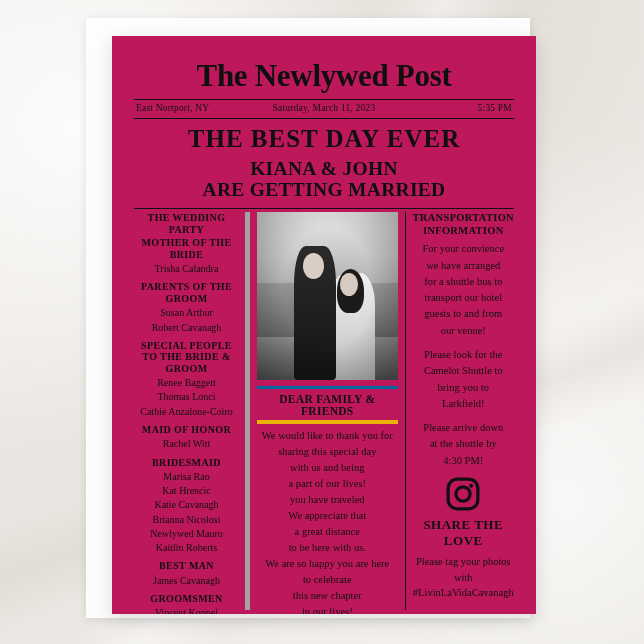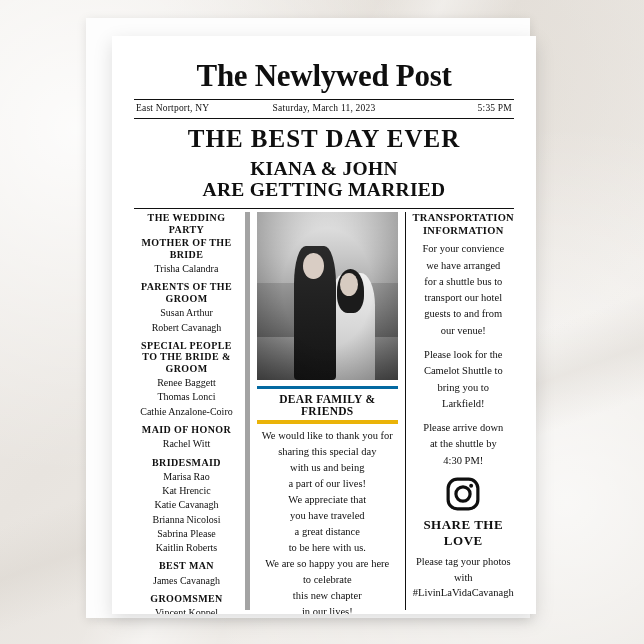--- a/index.html
+++ b/index.html
@@ -43,21 +43,21 @@
     background: #fdfdfd;
     box-shadow: 0 2px 10px rgba(0,0,0,0.10);
   }
 
   .card {
     position: absolute;
     left: 112px;
     top: 36px;
     width: 424px;
     height: 578px;
-    background: #ffffff;
+    background: #be185d;
     box-shadow: 0 6px 18px rgba(0,0,0,0.13);
     color: #0f0f0f;
     overflow: hidden;
   }
 
   .inner {
     position: absolute;
     left: 22px;
     top: 24px;
     right: 22px;
@@ -303,21 +303,21 @@
         <div class="names">
           <span class="name-line">Rachel Witt</span>
         </div>
 
         <div class="sec-title">BRIDESMAID</div>
         <div class="names">
           <span class="name-line">Marisa Rao</span>
           <span class="name-line">Kat Hrencic</span>
           <span class="name-line">Katie Cavanagh</span>
           <span class="name-line">Brianna Nicolosi</span>
-          <span class="name-line">Sabrina Please</span>
+          <span class="name-line">Newlywed Mauro</span>
           <span class="name-line">Kaitlin Roberts</span>
         </div>
 
         <div class="sec-title">BEST MAN</div>
         <div class="names">
           <span class="name-line">James Cavanagh</span>
         </div>
 
         <div class="sec-title">GROOMSMEN</div>
         <div class="names">
@@ -340,22 +340,22 @@
           <div class="vignette"></div>
         </div>
 
         <div class="mid-title">DEAR FAMILY &amp; FRIENDS</div>
 
         <div class="mid-body">
           <span class="l">We would like to thank you for</span>
           <span class="l">sharing this special day</span>
           <span class="l">with us and being</span>
           <span class="l">a part of our lives!</span>
+          <span class="l">you have traveled</span>
           <span class="l">We appreciate that</span>
-          <span class="l">you have traveled</span>
           <span class="l">a great distance</span>
           <span class="l">to be here with us.</span>
           <span class="l">We are so happy you are here</span>
           <span class="l">to celebrate</span>
           <span class="l">this new chapter</span>
           <span class="l">in our lives!</span>
 
         </div>
       </div>
 

